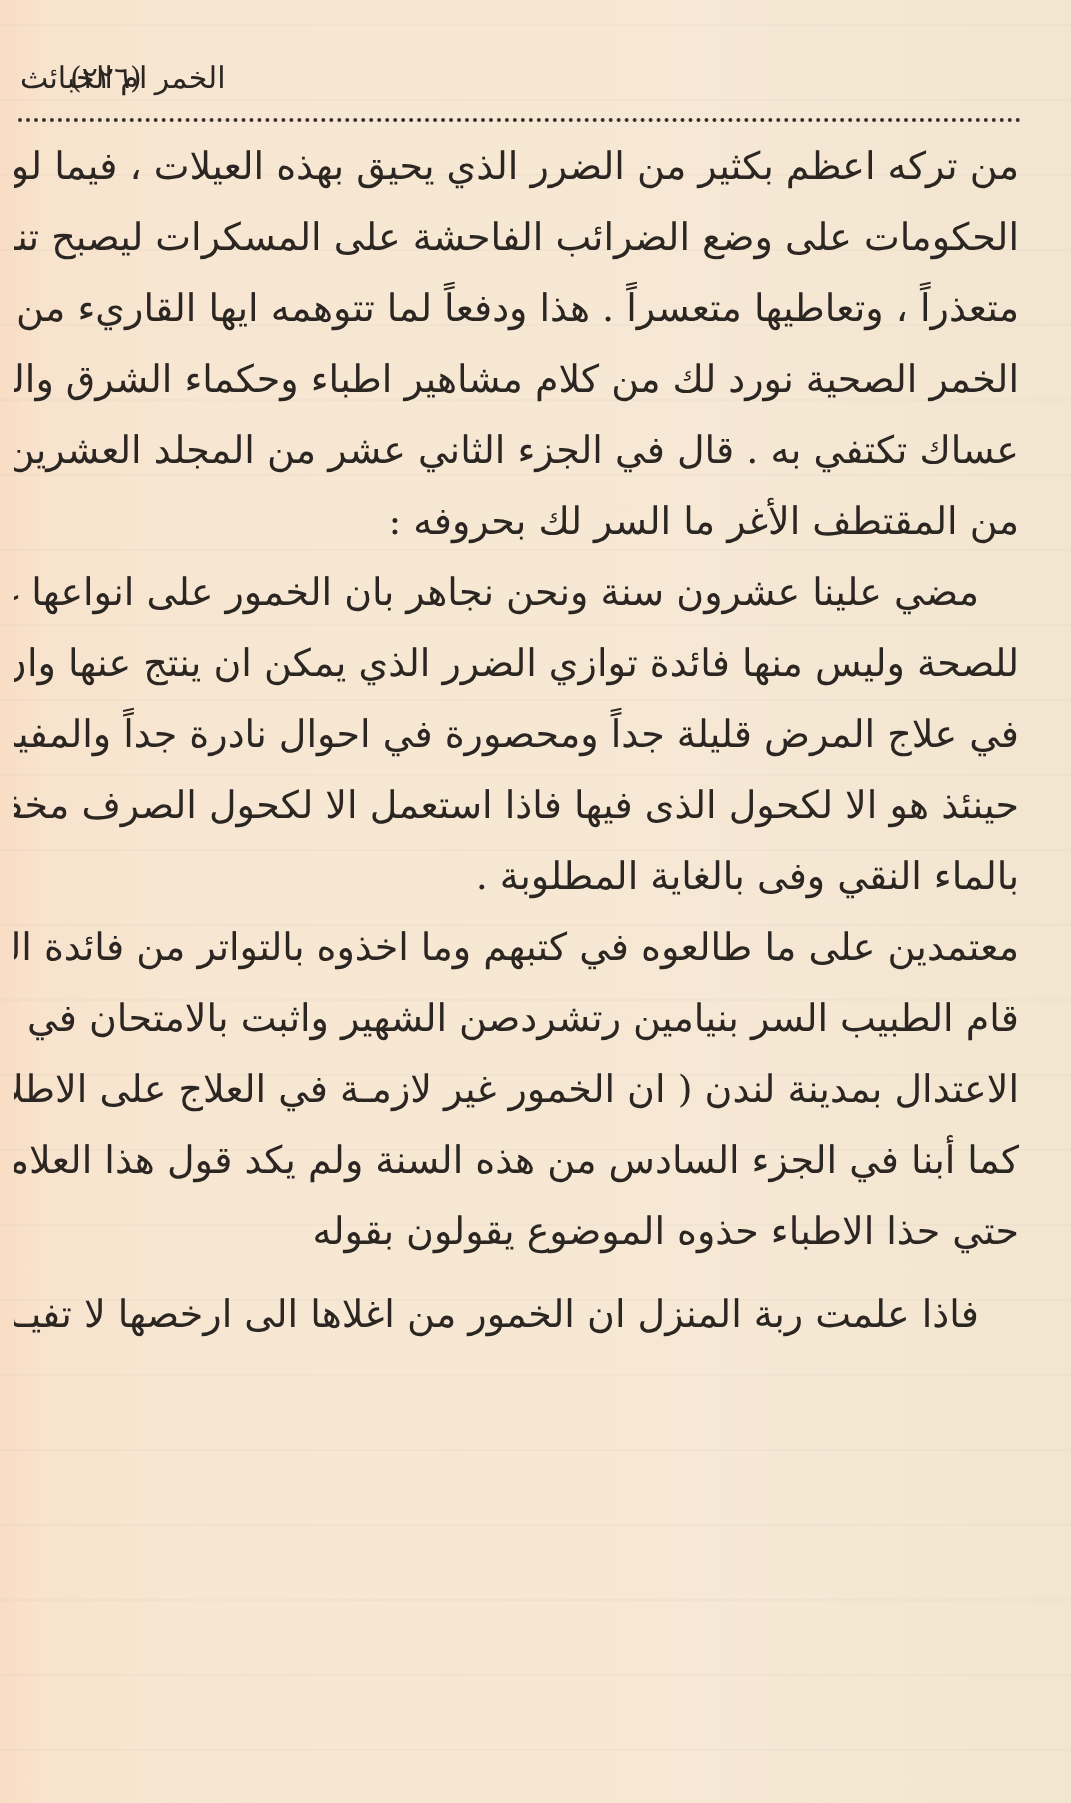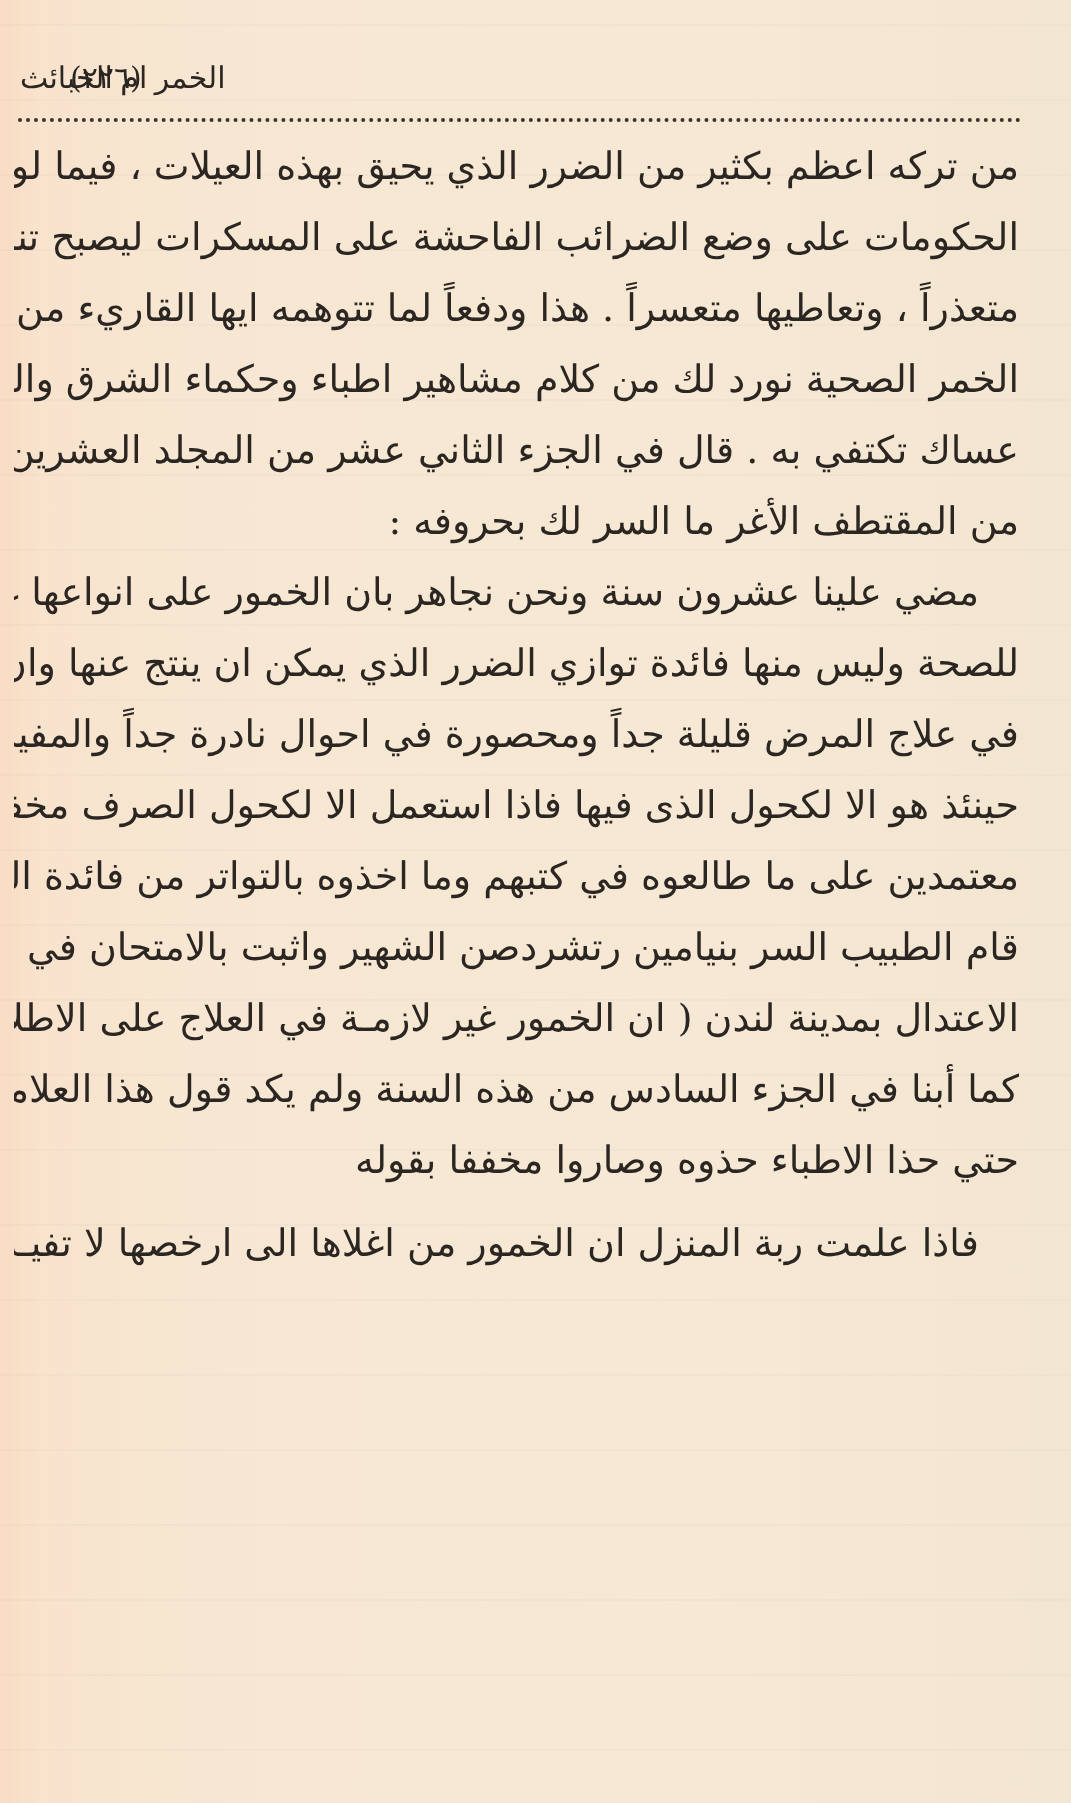--- a/index.html
+++ b/index.html
@@ -108,20 +108,21 @@
     <div class="line">من تركه اعظم بكثير من الضرر الذي يحيق بهذه العيلات ، فيما لوابطلت</div>
     <div class="line">الحكومات على وضع الضرائب الفاحشة على المسكرات ليصبح تناولهـا</div>
     <div class="line">متعذراً ، وتعاطيها متعسراً . هذا ودفعاً لما تتوهمه ايها القاريء من فوائد</div>
     <div class="line">الخمر الصحية نورد لك من كلام مشاهير اطباء وحكماء الشرق والغرب ما</div>
     <div class="line">عساك تكتفي به . قال في الجزء الثاني عشر من المجلد العشرين صحيفة ٦٣١</div>
     <div class="line short">من المقتطف الأغر ما السر لك بحروفه :</div>
     <div class="line indent">مضي علينا عشرون سنة ونحن نجاهر بان الخمور على انواعها غير لازمة</div>
     <div class="line">للصحة وليس منها فائدة توازي الضرر الذي يمكن ان ينتج عنها وان فائدتها</div>
     <div class="line">في علاج المرض قليلة جداً ومحصورة في احوال نادرة جداً والمفيد منهـا</div>
     <div class="line">حينئذ هو الا لكحول الذى فيها فاذا استعمل الا لكحول الصرف مخففاً</div>
+    <div class="line short">بالماء النقي وفى بالغاية المطلوبة .</div>
     <div class="line">معتمدين على ما طالعوه في كتبهم وما اخذوه بالتواتر من فائدة الخمور الى ان</div>
     <div class="line">قام الطبيب السر بنيامين رتشردصن الشهير واثبت بالامتحان في مستشفى</div>
     <div class="line">الاعتدال بمدينة لندن ( ان الخمور غير لازمـة في العلاج على الاطلاق )</div>
     <div class="line">كما أبنا في الجزء السادس من هذه السنة ولم يكد قول هذا العلامة يشيع</div>
-    <div class="line short">حتي حذا الاطباء حذوه وصاروا مخففا بقوله</div>
+    <div class="line short">حتي حذا الاطباء حذوه الموضوع يقولون بقوله</div>
     <div class="line indent gap-before">فاذا علمت ربة المنزل ان الخمور من اغلاها الى ارخصها لا تفيـد</div>
   </div>
 </div>
 
 </body></html>

